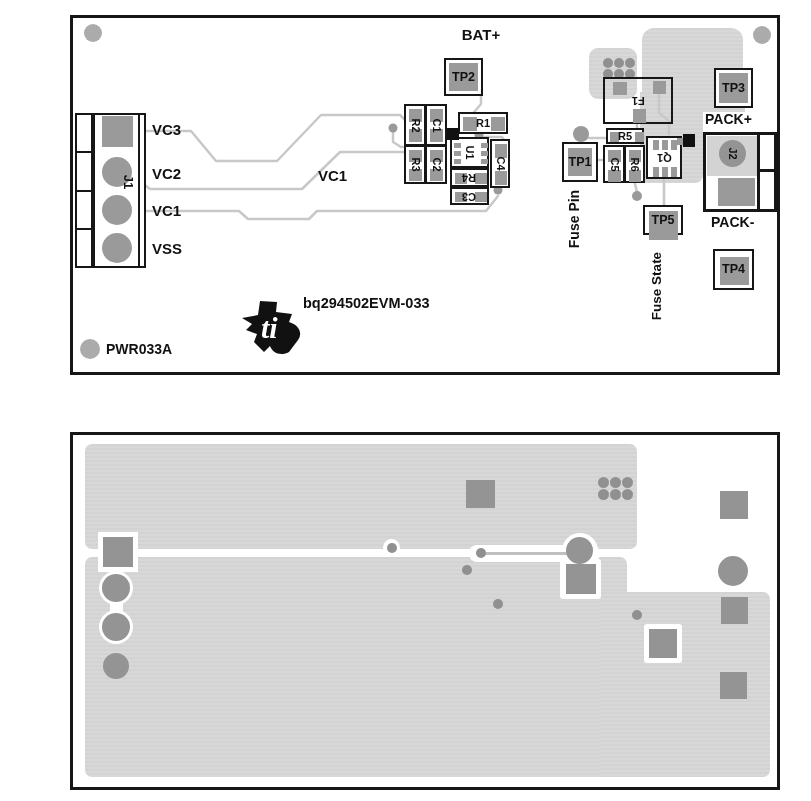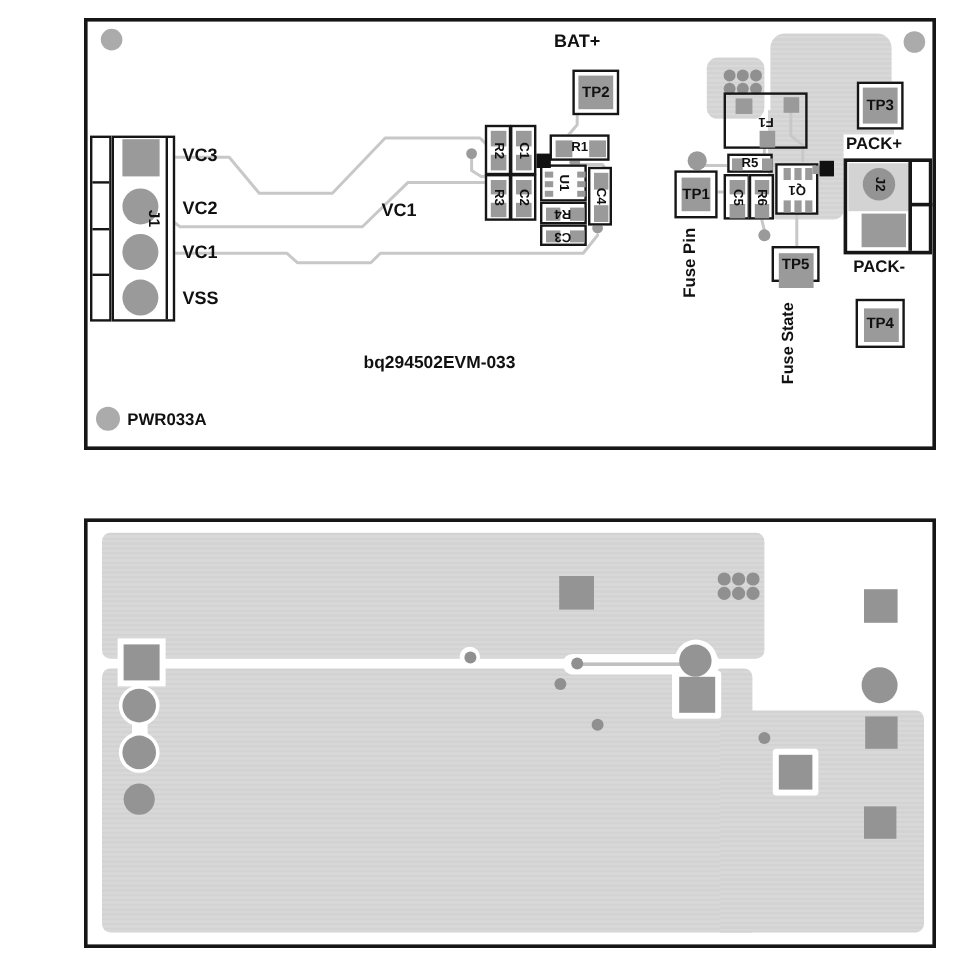--- a/index.html
+++ b/index.html
@@ -97,21 +97,21 @@
 
   <div class="abs silk z4" style="left:152px;top:122px;">VC3</div>
   <div class="abs silk z4" style="left:152px;top:166px;">VC2</div>
   <div class="abs silk z4" style="left:152px;top:203px;">VC1</div>
   <div class="abs silk z4" style="left:152px;top:241px;">VSS</div>
 
   <div class="abs silk z4" style="left:318px;top:168px;">VC1</div>
 
   <div class="abs silk z4" style="left:456px;top:27px;width:50px;text-align:center;">BAT+</div>
 
-  <div class="abs comp z3" style="left:477px;top:58px;width:39px;height:38px;text-align:center;">
+  <div class="abs comp z3" style="left:444px;top:58px;width:39px;height:38px;text-align:center;">
     <div class="abs pad" style="left:3px;top:3px;width:29px;height:28px;"></div>
     <div class="tplabel">TP2</div>
   </div>
 
   <div class="abs comp z3" style="left:404px;top:104px;width:22px;height:42px;">
     <div class="abs pad" style="left:3px;top:3px;width:13px;height:13px;"></div>
     <div class="abs pad" style="left:3px;top:23px;width:13px;height:13px;"></div>
     <span class="refdes rot90">R2</span>
   </div>
   <div class="abs comp z3" style="left:425px;top:104px;width:22px;height:42px;">
@@ -223,20 +223,26 @@
   <div class="abs comp z3" style="left:713px;top:249px;width:41px;height:41px;">
     <div class="abs pad" style="left:5px;top:6px;width:29px;height:28px;"></div>
     <div class="tplabel">TP4</div>
   </div>
 
   <div class="abs silk14 vlabel z4" style="left:539px;top:207px;width:80px;height:24px;">Fuse Pin</div>
   <div class="abs silk14 vlabel z4" style="left:616px;top:274px;width:92px;height:24px;font-size:13.5px;">Fuse State</div>
 
   <div class="abs z4" style="left:106px;top:341px;font-weight:bold;font-size:14px;">PWR033A</div>
   <div class="abs z4" style="left:303px;top:295px;font-weight:bold;font-size:14.5px;text-align:center;">bq294502EVM-033</div>
+  <div class="abs z4" style="left:233px;top:300px;width:76px;height:56px;">
+    <svg width="76" height="56" viewBox="0 0 76 56">
+      <path d="M27,1 L44,2 L43,12 L59,14 L56,22 C66,25 70,33 65,40 L56,52 C47,57 39,52 37,46 L31,52 L21,42 L24,34 L13,30 L19,24 L9,18 L25,15 Z" fill="#111"></path>
+      <text x="28" y="38" font-family="Liberation Serif, serif" font-style="italic" font-weight="bold" font-size="30" fill="#fff">ti</text>
+    </svg>
+  </div>
 
   <div class="abs board" style="left:70px;top:432px;width:710px;height:358px;"></div>
 
   <div class="abs pour z1" style="left:85px;top:444px;width:552px;height:105px;border-radius:7px;"></div>
   <div class="abs pour z1" style="left:85px;top:557px;width:542px;height:220px;border-radius:7px 7px 0 7px;"></div>
   <div class="abs pour z1" style="left:600px;top:592px;width:170px;height:185px;border-radius:0 7px 7px 0;"></div>
 
   <div class="abs white z2" style="left:98px;top:532px;width:40px;height:40px;"></div>
   <div class="abs dpad z3" style="left:103px;top:537px;width:30px;height:30px;"></div>
   <div class="abs white round z2" style="left:99px;top:571px;width:34px;height:34px;"></div>

